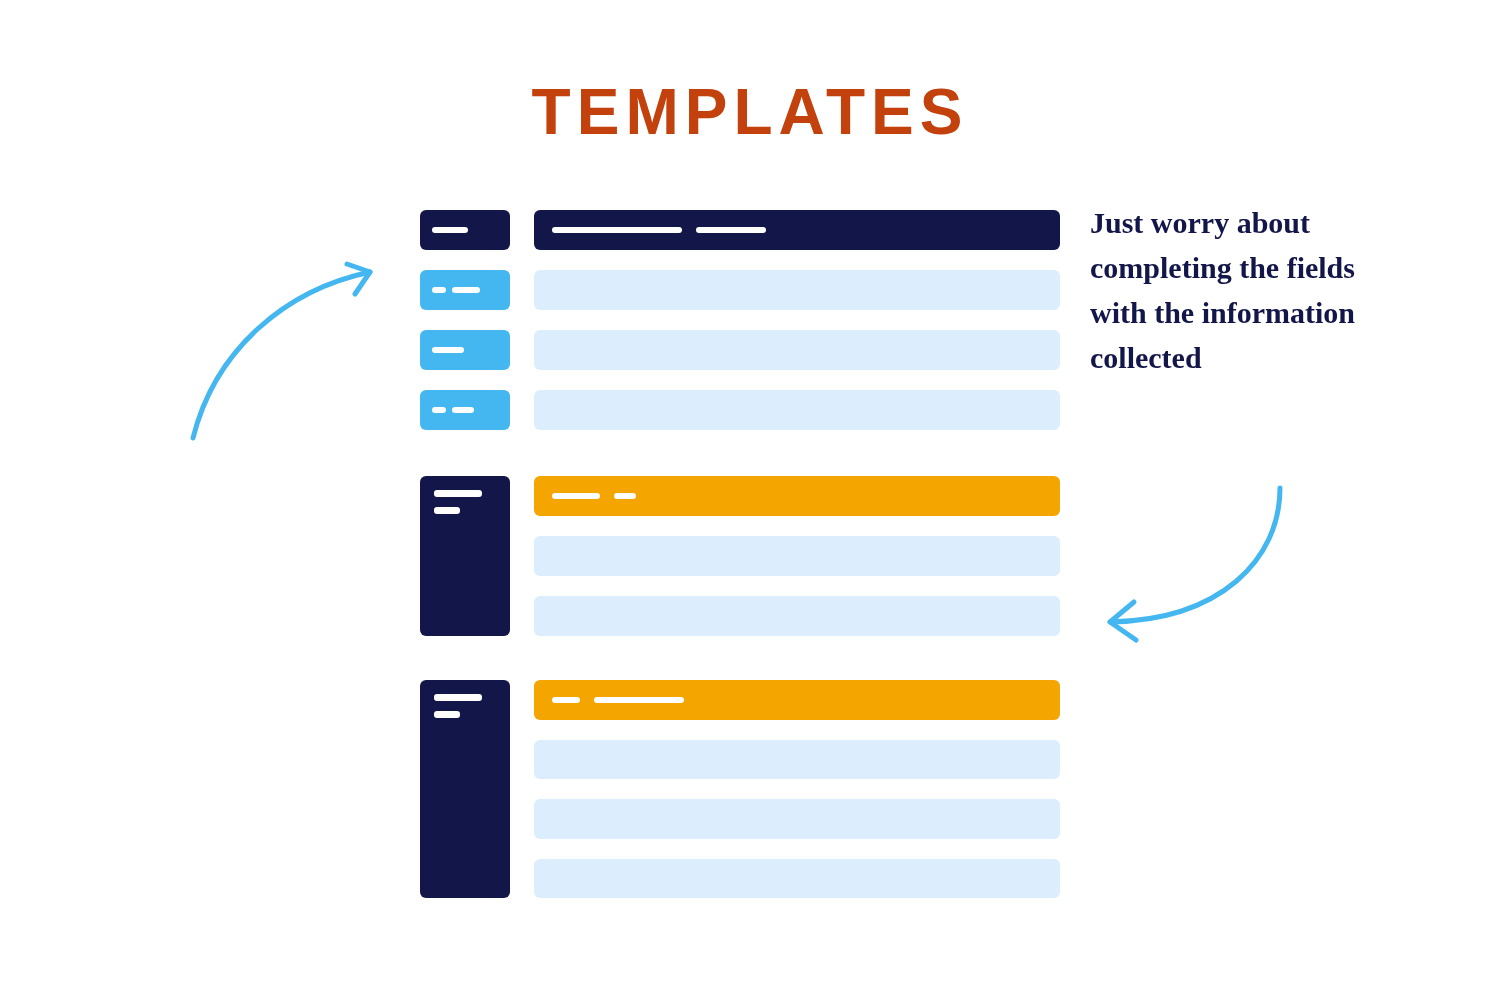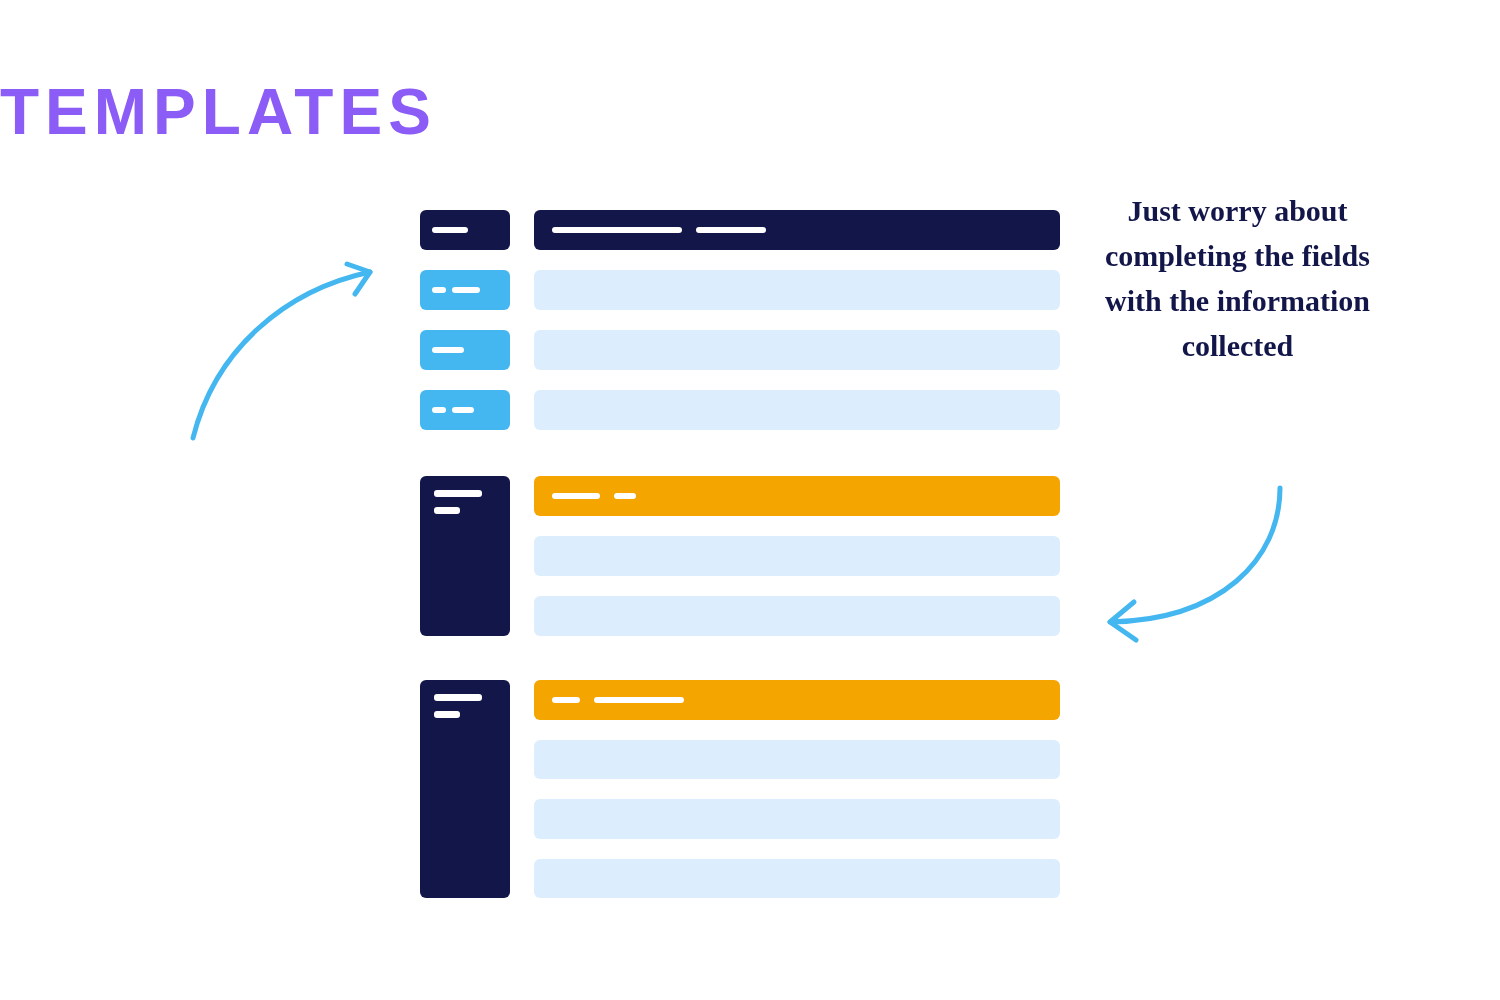--- a/index.html
+++ b/index.html
@@ -3,37 +3,38 @@
 <meta charset="utf-8">
 <style>
   * { box-sizing: border-box; margin: 0; padding: 0; }
   html, body { width: 1500px; height: 1000px; background: #ffffff; font-family: Georgia, "Times New Roman", serif; }
   .stage { position: relative; width: 1500px; height: 1000px; }
 
   .title {
     position: absolute;
     top: 75px;
     left: 0; right: 0;
+    text-align: center;
     font-weight: 900;
     font-size: 64px;
     letter-spacing: 6px;
-    color: #8b5cf6;
+    color: #c2410c;
     font-family: "Arial Black", Arial, sans-serif;
   }
 
   .caption {
     position: absolute;
     color: #131649;
     font-size: 30px;
     line-height: 1.5;
     font-family: Georgia, "Times New Roman", serif;
     font-weight: 600;
   }
   .caption.left { left: 105px; top: 450px; width: 230px; }
-  .caption.right { left: 1090px; top: 188px; width: 295px; text-align: center; }
+  .caption.right { left: 1090px; top: 200px; width: 295px; }
 
   .mock {
     position: absolute;
     left: 420px;
     top: 210px;
     width: 640px;
   }
 
   
   .row { display: flex; gap: 24px; margin-bottom: 20px; }

